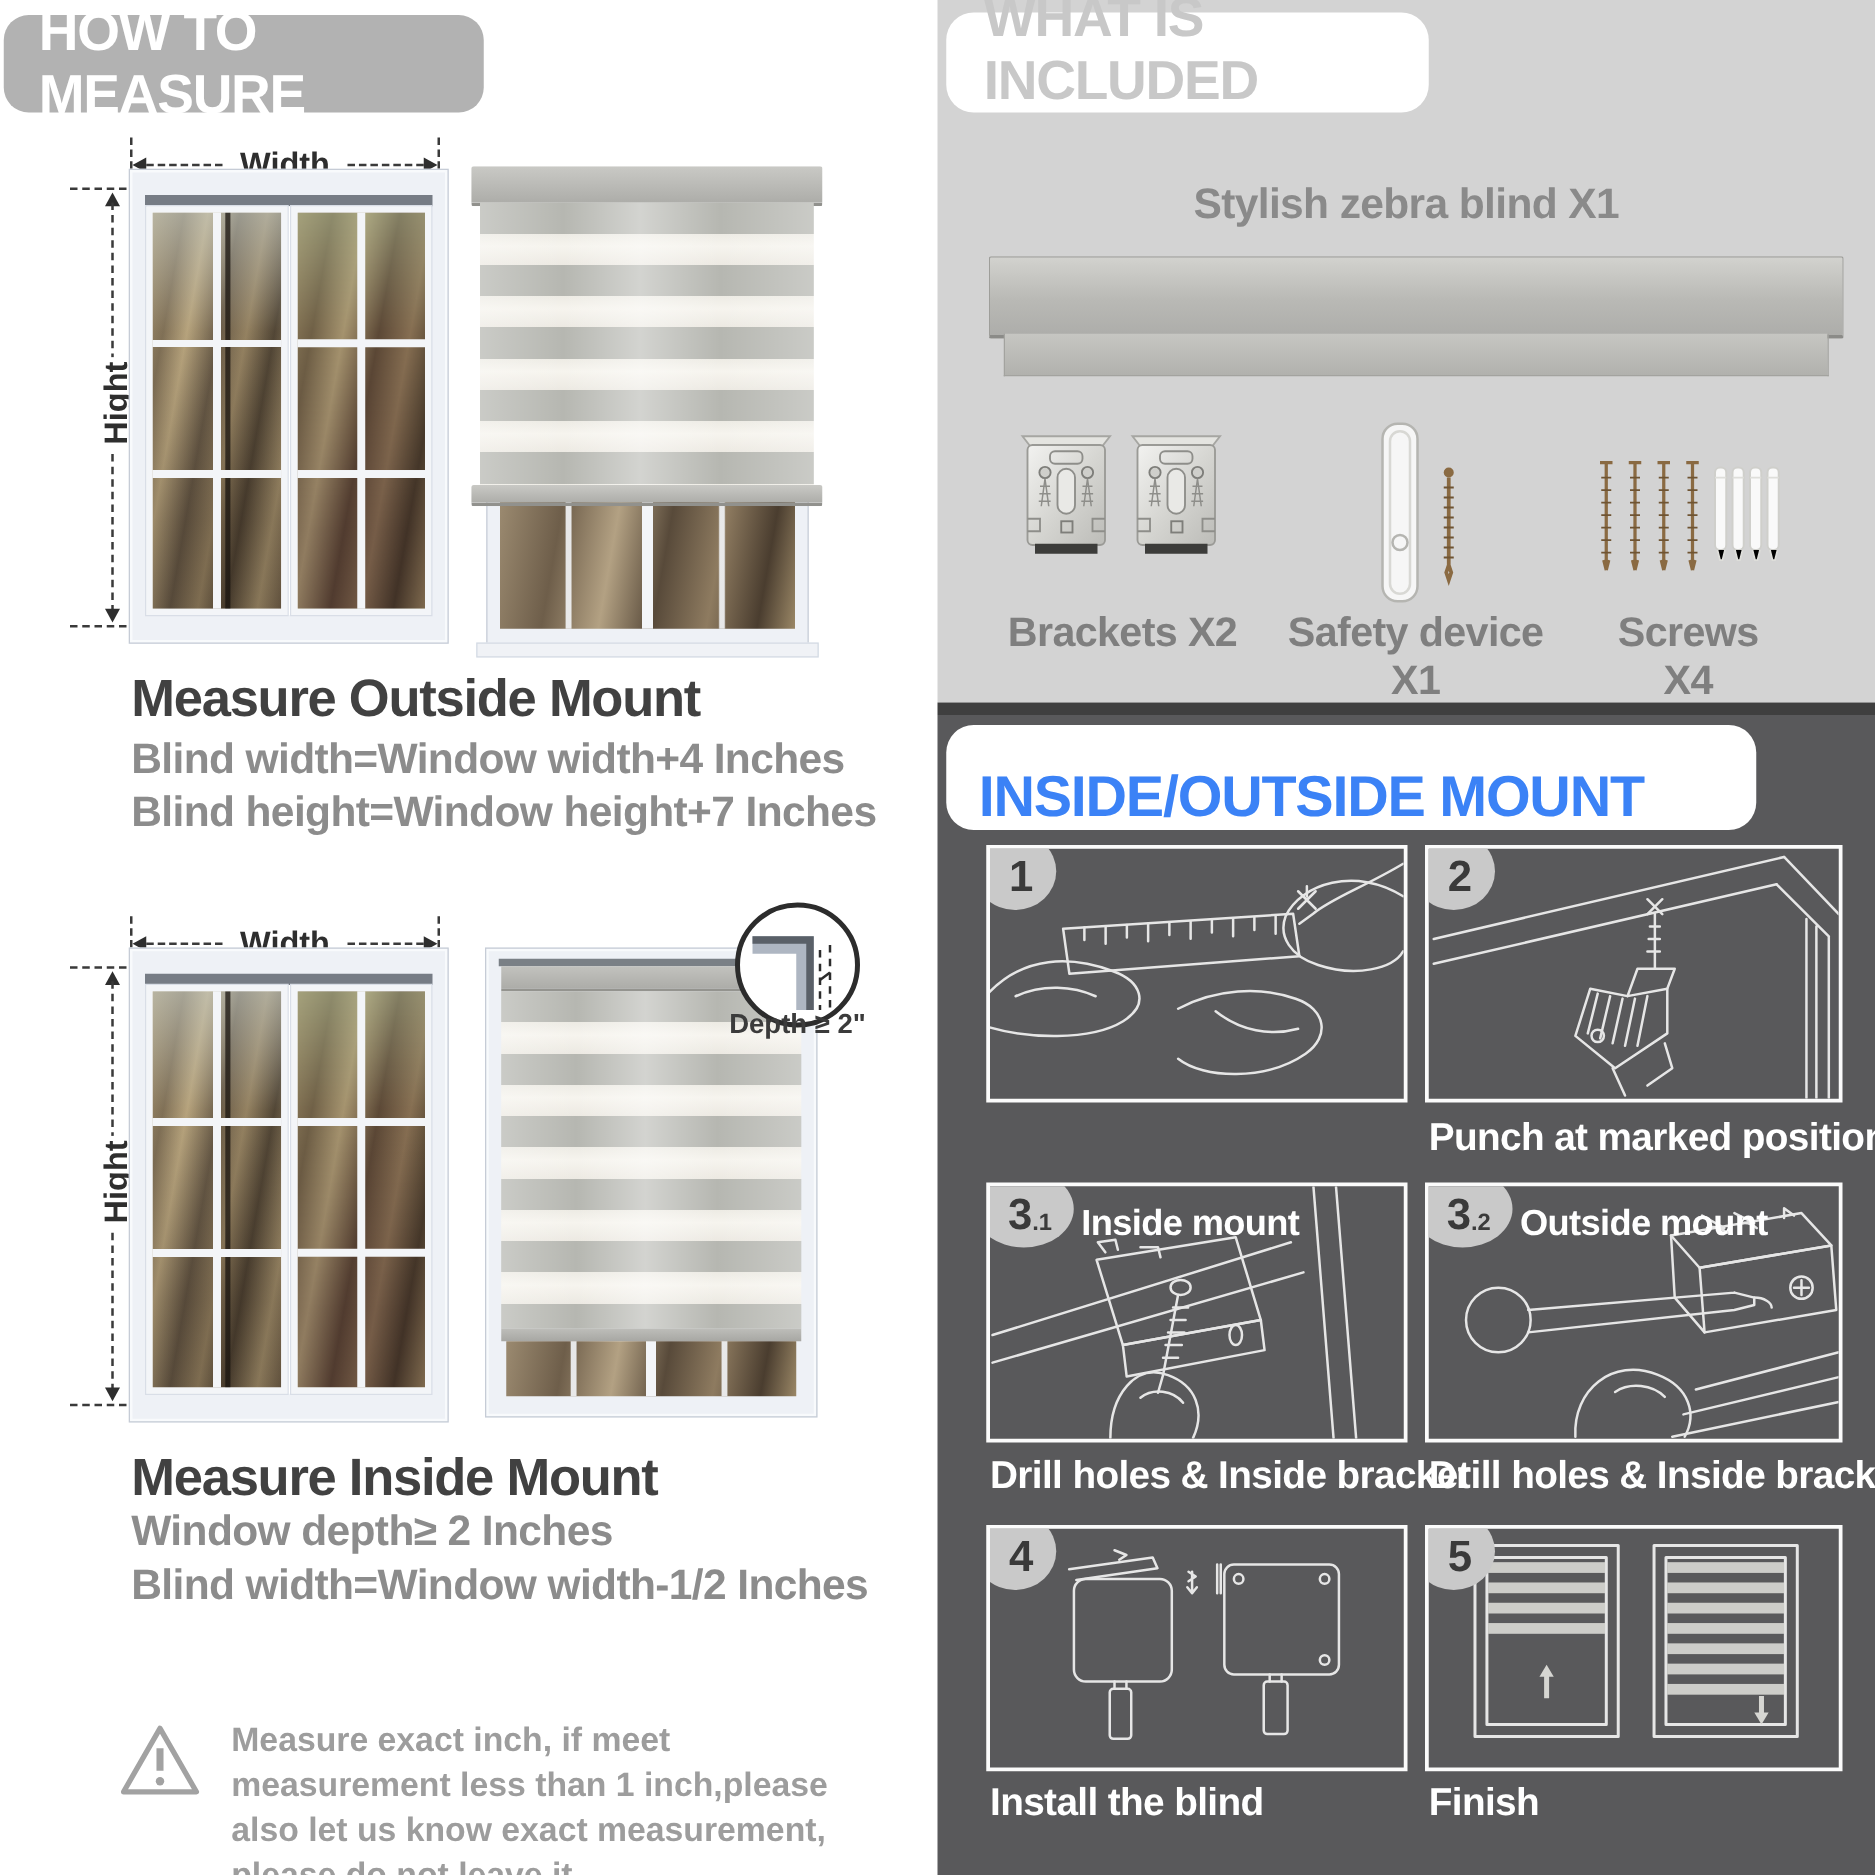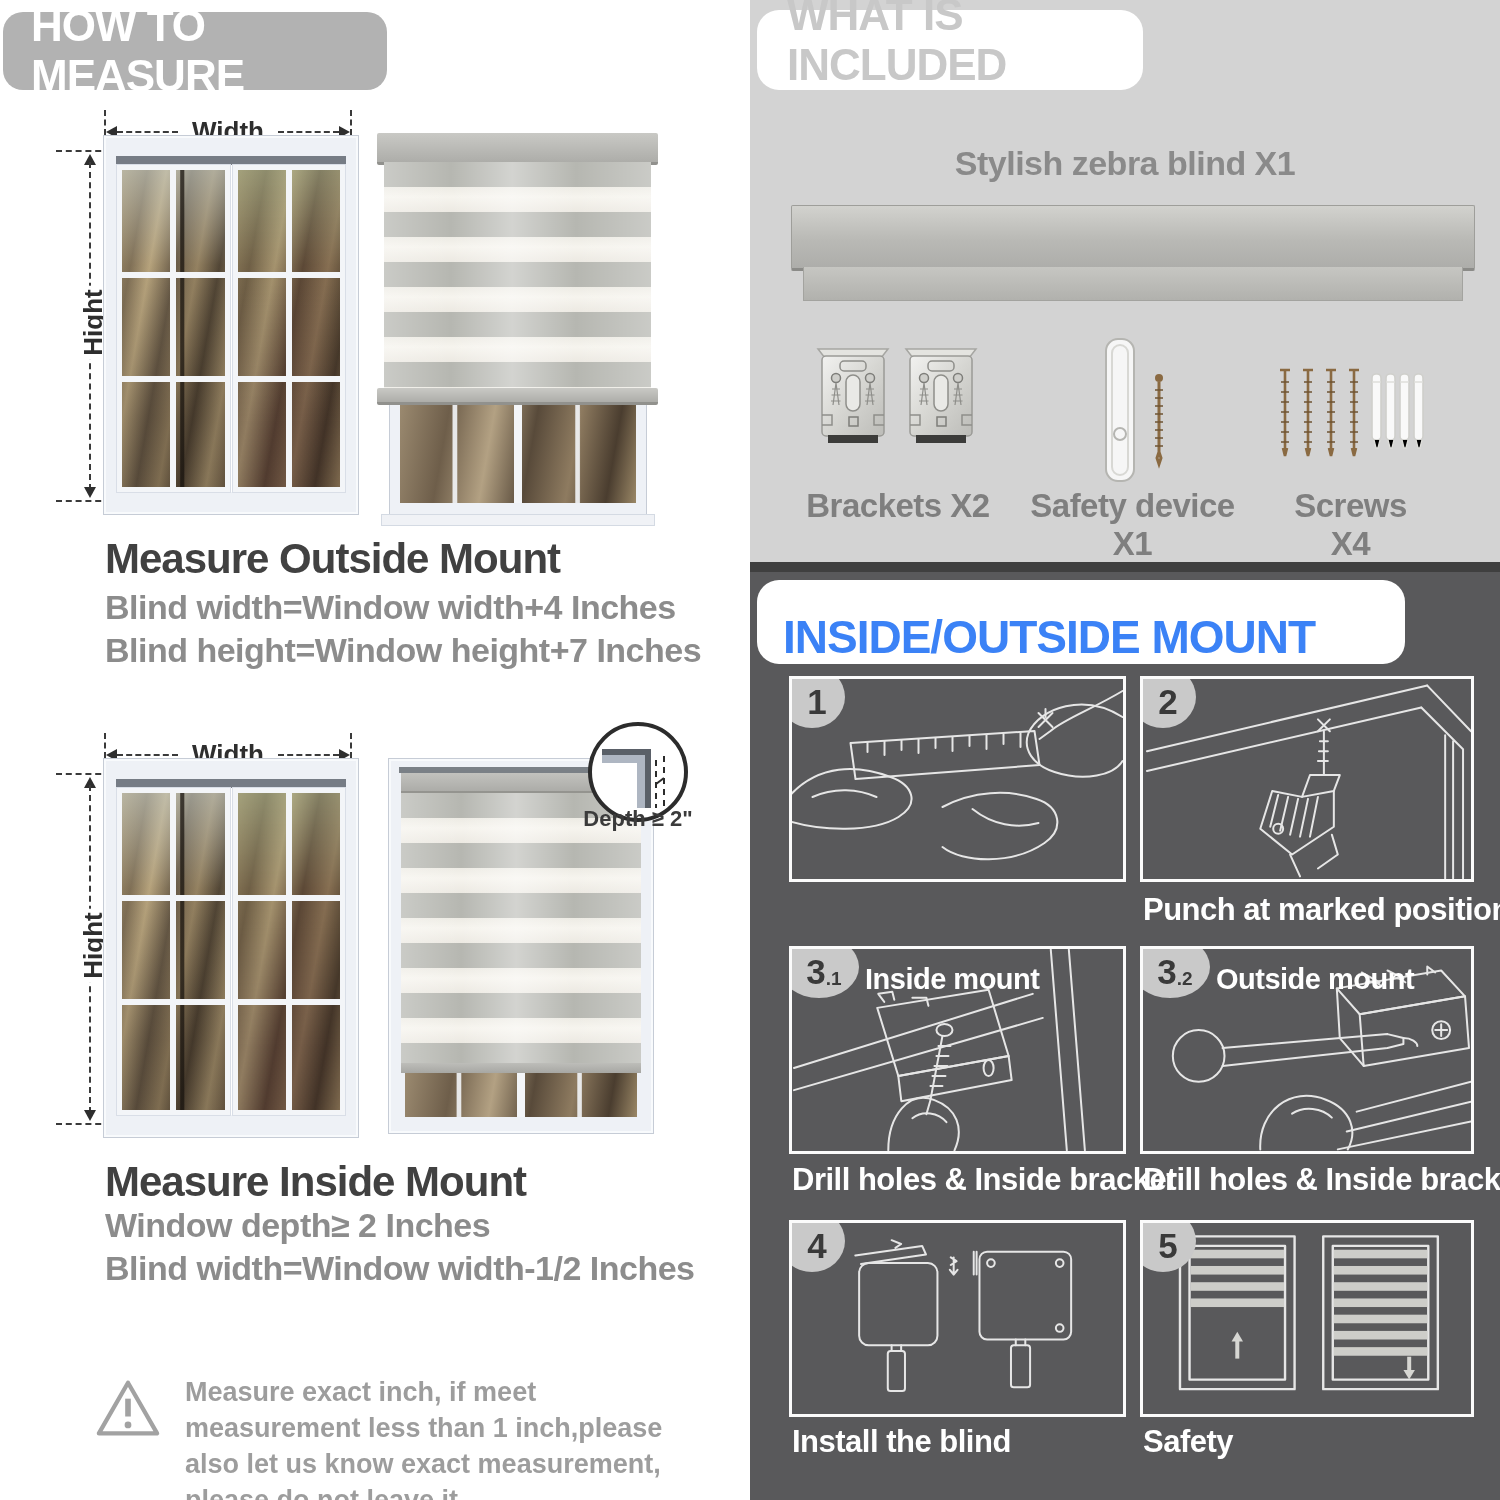--- a/index.html
+++ b/index.html
@@ -427,15 +427,15 @@
         <path d="M92,142 V120" fill="none"></path>
           <path d="M86,124 L92,114 L98,124 Z" stroke="none"></path>
         <path d="M272,140 V156" fill="none"></path>
           <path d="M266,154 L272,164 L278,154 Z" stroke="none"></path>
       </g>
     </svg>
     <div class="badge">
         <span class="n">5</span>
       </div>
   </div>
-  <div class="abs step-caption" style="left:1143px;top:1424px;">Safety</div>
+  <div class="abs step-caption" style="left:1143px;top:1424px;">Finish</div>
 
 </div>
 
 </body></html>

